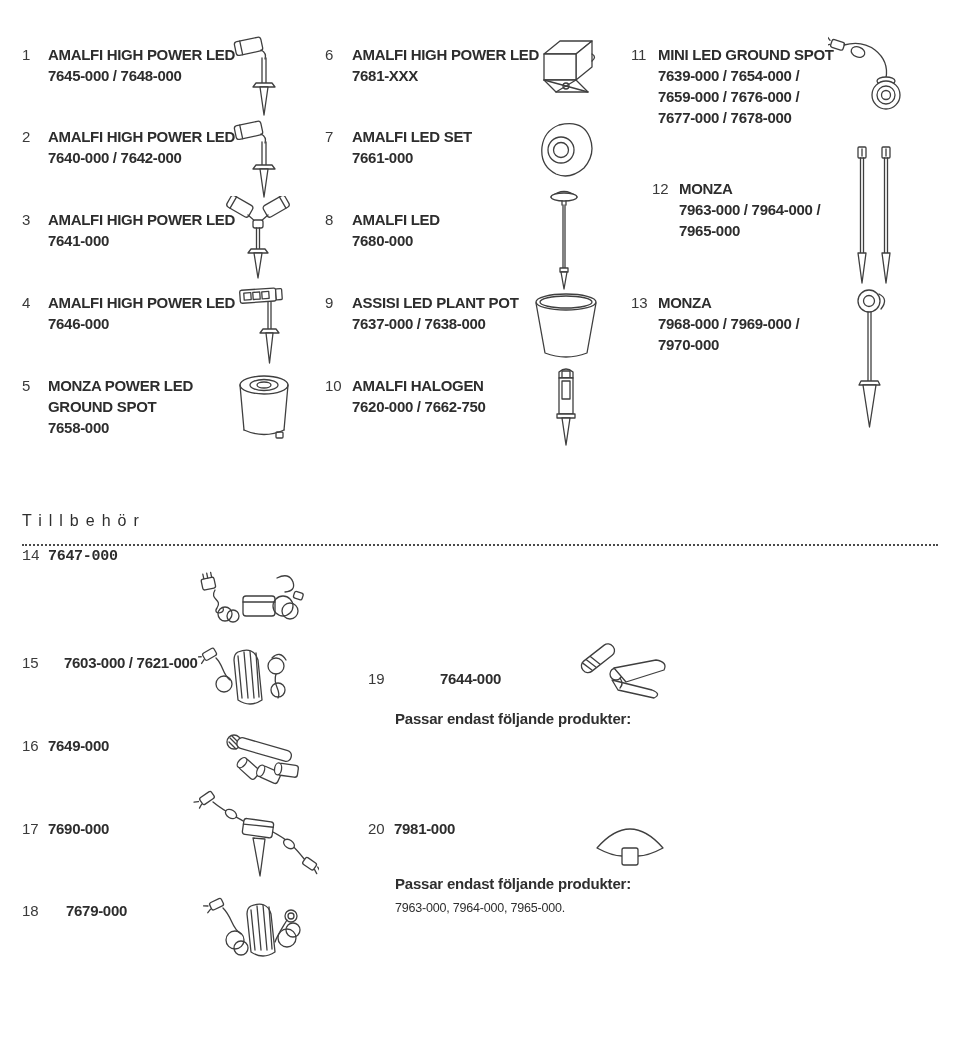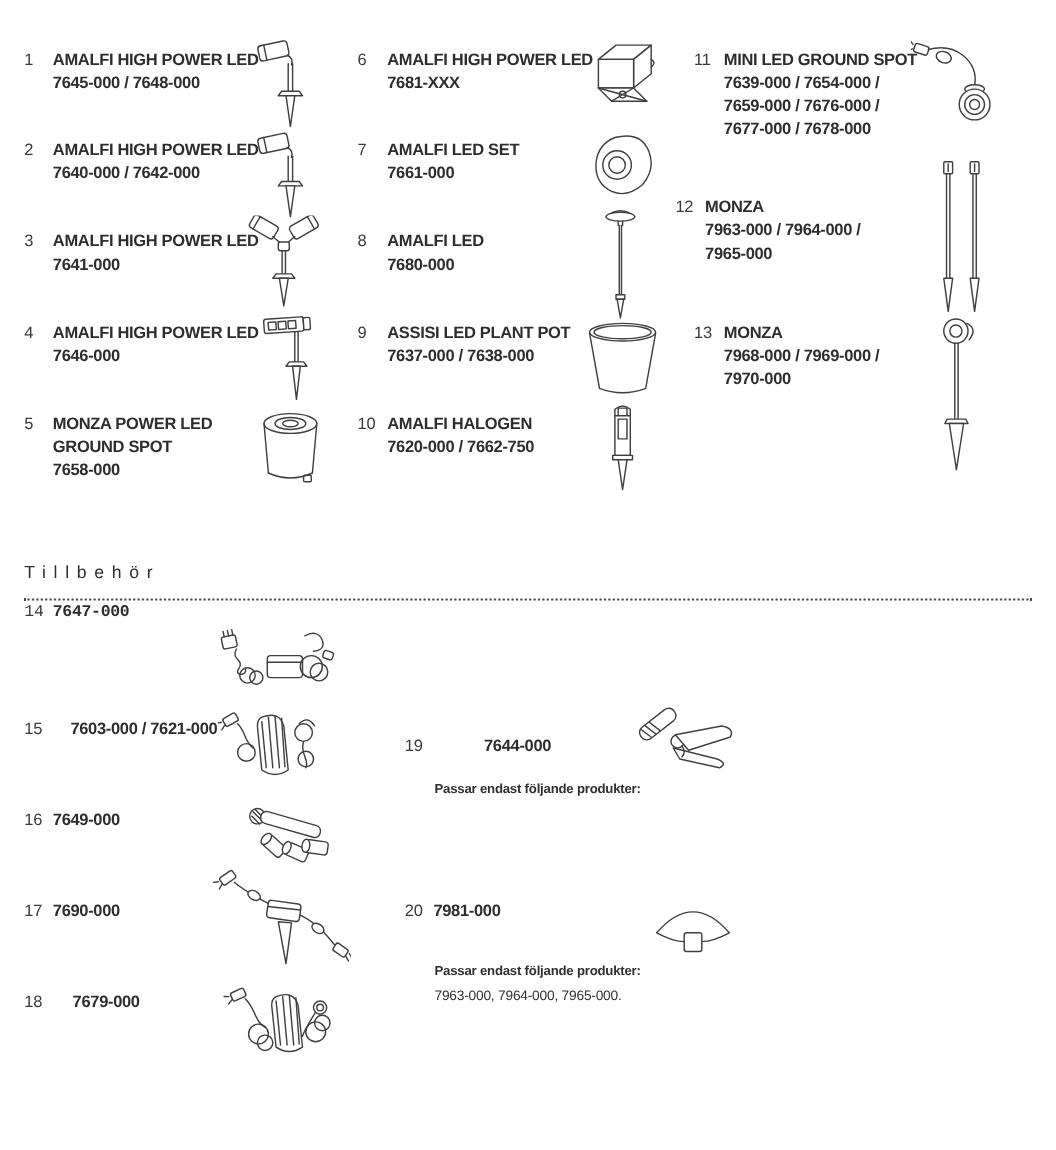--- a/index.html
+++ b/index.html
@@ -29,21 +29,21 @@
   .acc-header {
     position:absolute; left:22px; top:512px;
     font-size:16px; font-weight:400; letter-spacing:7px; color:#2e2e2e;
   }
   .dotted-rule {
     position:absolute; left:22px; top:544px; width:916px; height:0;
     border-top:2px dotted #4a4a4a;
   }
 
   .note { position:absolute; display:flex; flex-direction:column; gap:1px; }
-  .note .note-title { font-size:12px; font-weight:600; color:#2f2f2f; letter-spacing:-0.2px; margin-bottom:8px; }
+  .note .note-title { font-size:15px; font-weight:600; color:#2f2f2f; letter-spacing:-0.2px; margin-bottom:8px; }
   .note .note-body  { font-size:12.5px; font-weight:500; color:#2f2f2f; letter-spacing:-0.2px; }
 
   svg.illo { position:absolute; stroke:#3f3f3f; fill:none; stroke-width:1.3; stroke-linecap:round; stroke-linejoin:round; }
   svg.illo .fw { fill:#ffffff; }
 </style>
 </head>
 <body>
 
 <div class="canvas">
 
@@ -131,21 +131,21 @@
   <div class="item" style="left:631px; top:44px;">
     <div class="num num-w2">11</div>
     <div class="txt">
       <div class="name">MINI LED GROUND SPOT</div>
       <div class="code">7639-000 / 7654-000 /</div>
       <div class="code">7659-000 / 7676-000 /</div>
       <div class="code">7677-000 / 7678-000</div>
     </div>
   </div>
 
-  <div class="item" style="left:614px; top:178px;">
+  <div class="item" style="left:652px; top:178px;">
     <div class="num num-w2">12</div>
     <div class="txt">
       <div class="name">MONZA</div>
       <div class="code">7963-000 / 7964-000 /</div>
       <div class="code">7965-000</div>
     </div>
   </div>
 
   <div class="item" style="left:631px; top:292px;">
     <div class="num num-w2">13</div>

